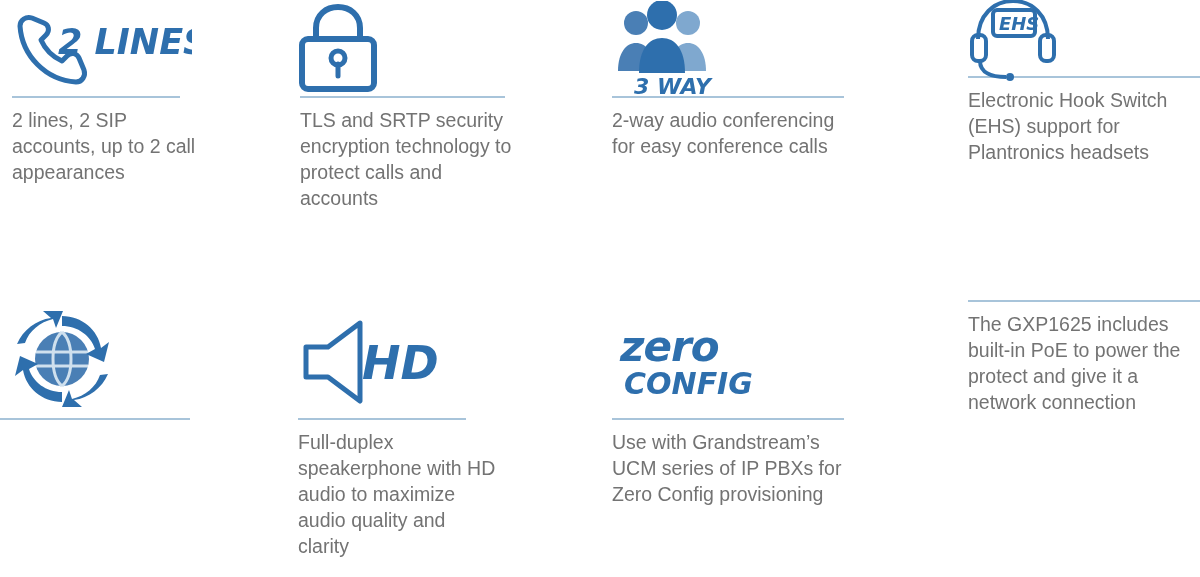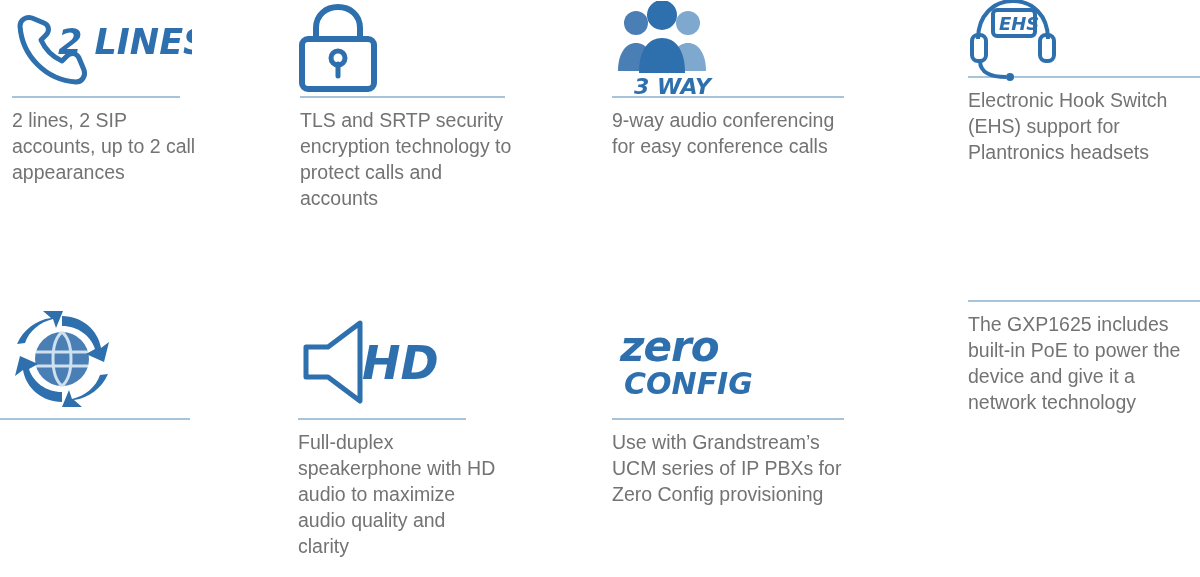--- a/index.html
+++ b/index.html
@@ -106,21 +106,21 @@
         <circle cx="24" cy="22" r="12" fill="#4a7fb5"></circle>
         <path d="M6 70 C6 52 14 42 24 42 C34 42 42 52 42 70 Z" fill="#4a7fb5"></path>
         <circle cx="76" cy="22" r="12" fill="#7fa8cf"></circle>
         <path d="M58 70 C58 52 66 42 76 42 C86 42 94 52 94 70 Z" fill="#7fa8cf"></path>
         <circle cx="50" cy="14" r="15" fill="#2e6fad"></circle>
         <path d="M27 72 C27 48 37 37 50 37 C63 37 73 48 73 72 Z" fill="#2e6fad"></path>
         <text class="wordmark" x="22" y="93" font-size="22">3 WAY</text>
       </svg>
     </div>
     <div class="rule" style="margin-left:0; width:232px;"></div>
-    <div class="desc" style="padding-left:0; width:230px;">9-way audio conferencing for easy conference calls</div>
+    <div class="desc" style="padding-left:0; width:230px;">2-way audio conferencing for easy conference calls</div>
   </div>
 
   <div class="cell c4 r1" style="left:968px; top:0px; width:232px; height:289px;">
     <div class="icon-area" style="height:76px; padding-left:0;">
       <svg width="110" height="90" viewBox="0 0 110 90">
         <path d="M10 46 C10 22 26 8 45 8 C64 8 80 22 80 46" fill="none" stroke="#2e6fad" stroke-width="4"></path>
         <rect x="4" y="42" width="14" height="26" rx="6" fill="none" stroke="#2e6fad" stroke-width="4"></rect>
         <rect x="72" y="42" width="14" height="26" rx="6" fill="none" stroke="#2e6fad" stroke-width="4"></rect>
         <path d="M12 68 C12 80 24 84 38 84" fill="none" stroke="#2e6fad" stroke-width="4"></path>
         <circle cx="42" cy="84" r="4" fill="#2e6fad"></circle>
@@ -163,16 +163,16 @@
         <text class="wordmark" x="8" y="52" font-size="42" letter-spacing="-1">zero</text>
         <text class="wordmark" x="12" y="85" font-size="30">CONFIG</text>
       </svg>
     </div>
     <div class="rule" style="margin-left:0; width:232px;"></div>
     <div class="desc" style="padding-left:0; width:232px;">Use with Grandstream’s UCM series of IP PBXs for Zero Config provisioning</div>
   </div>
 
   <div class="cell c4 r2" style="left:968px; top:300px; width:232px; height:277px;">
     <div class="rule" style="margin-left:0; width:232px;"></div>
-    <div class="desc" style="padding-left:0; width:232px;">The GXP1625 includes built-in PoE to power the device and give it a network technology</div>
+    <div class="desc" style="padding-left:0; width:232px;">The GXP1625 includes built-in PoE to power the protect and give it a network connection</div>
   </div>
 
 </div>
 
 </body></html>

